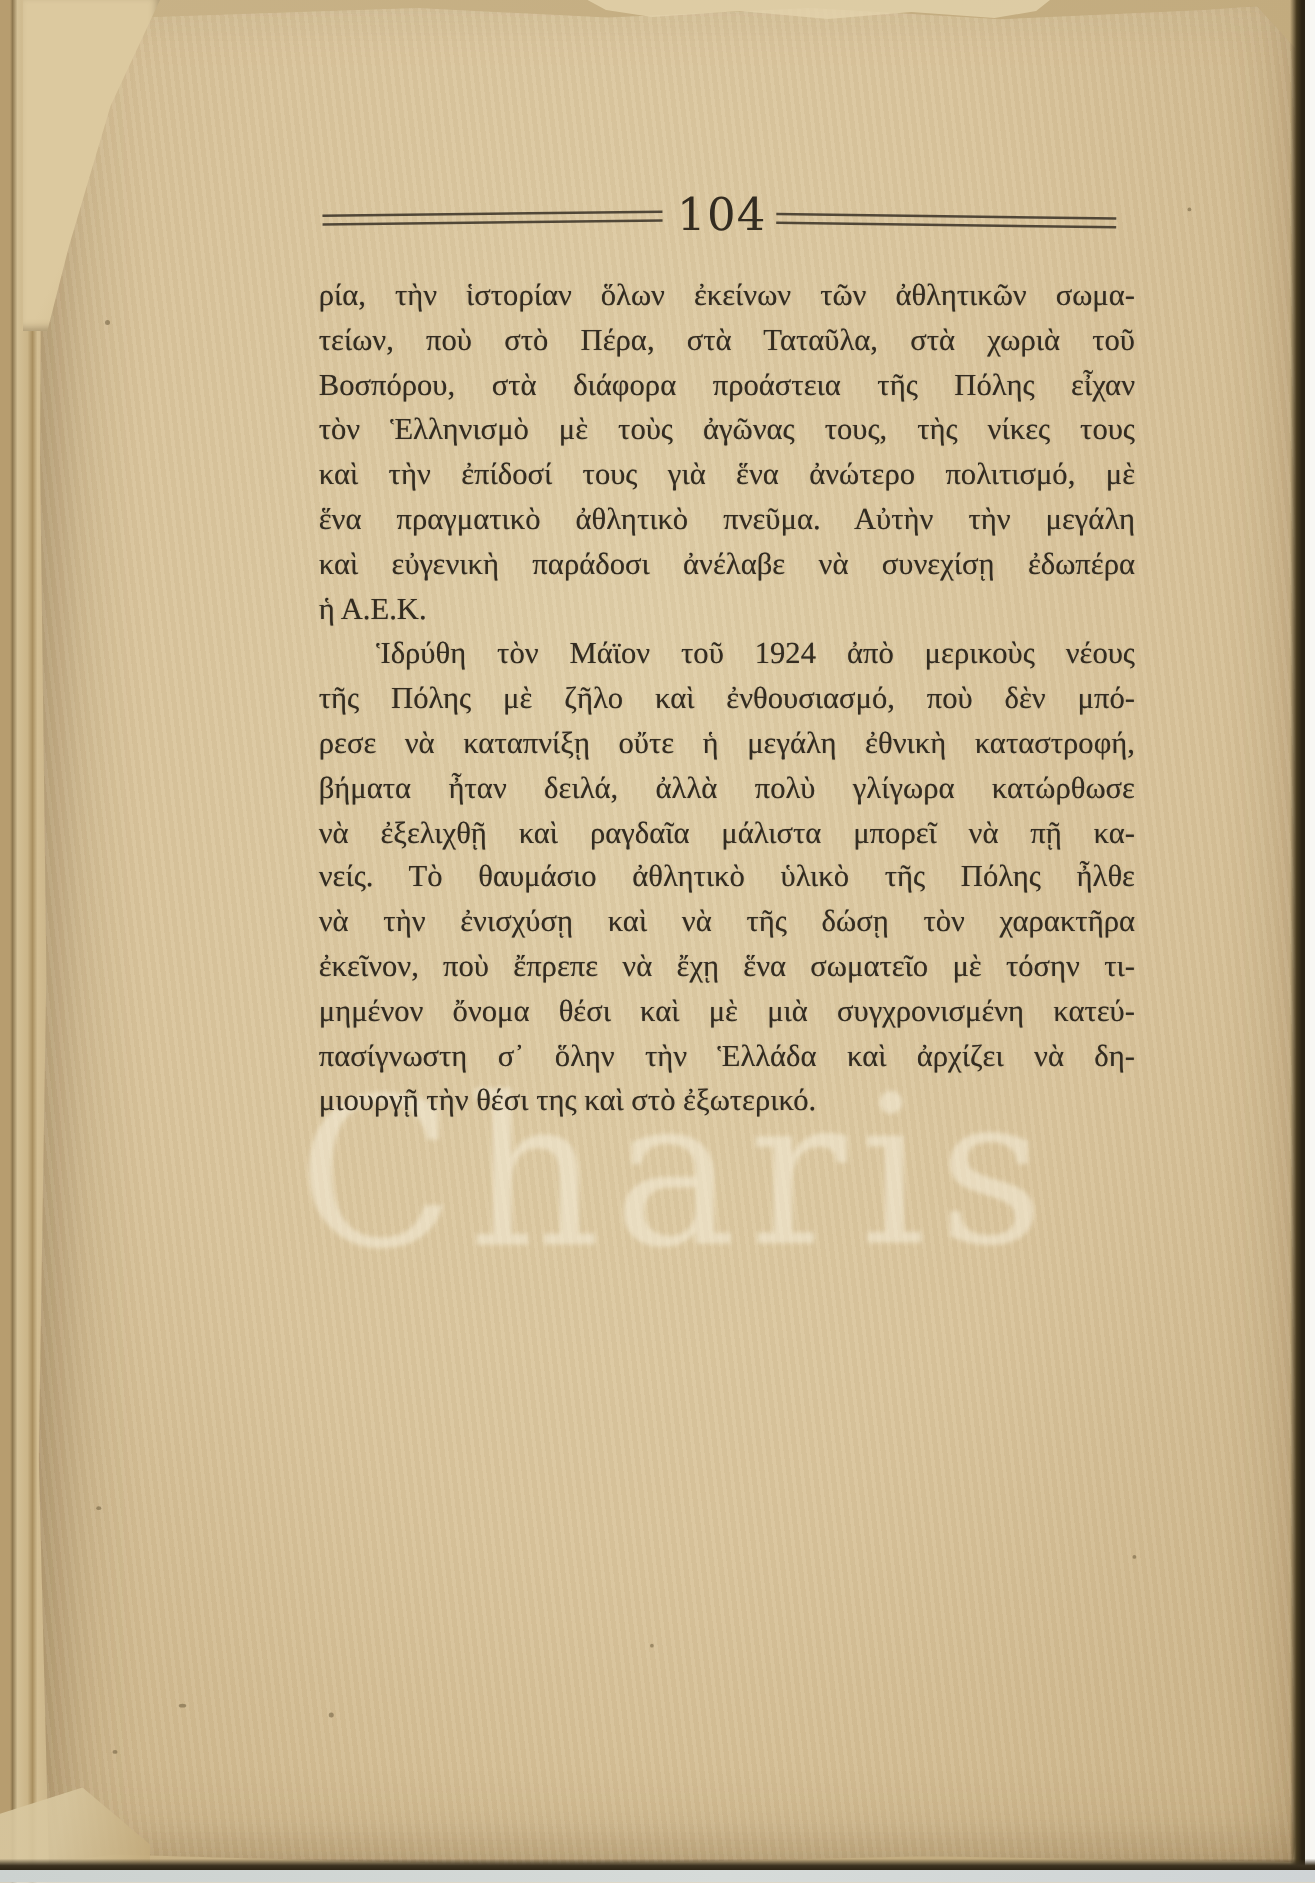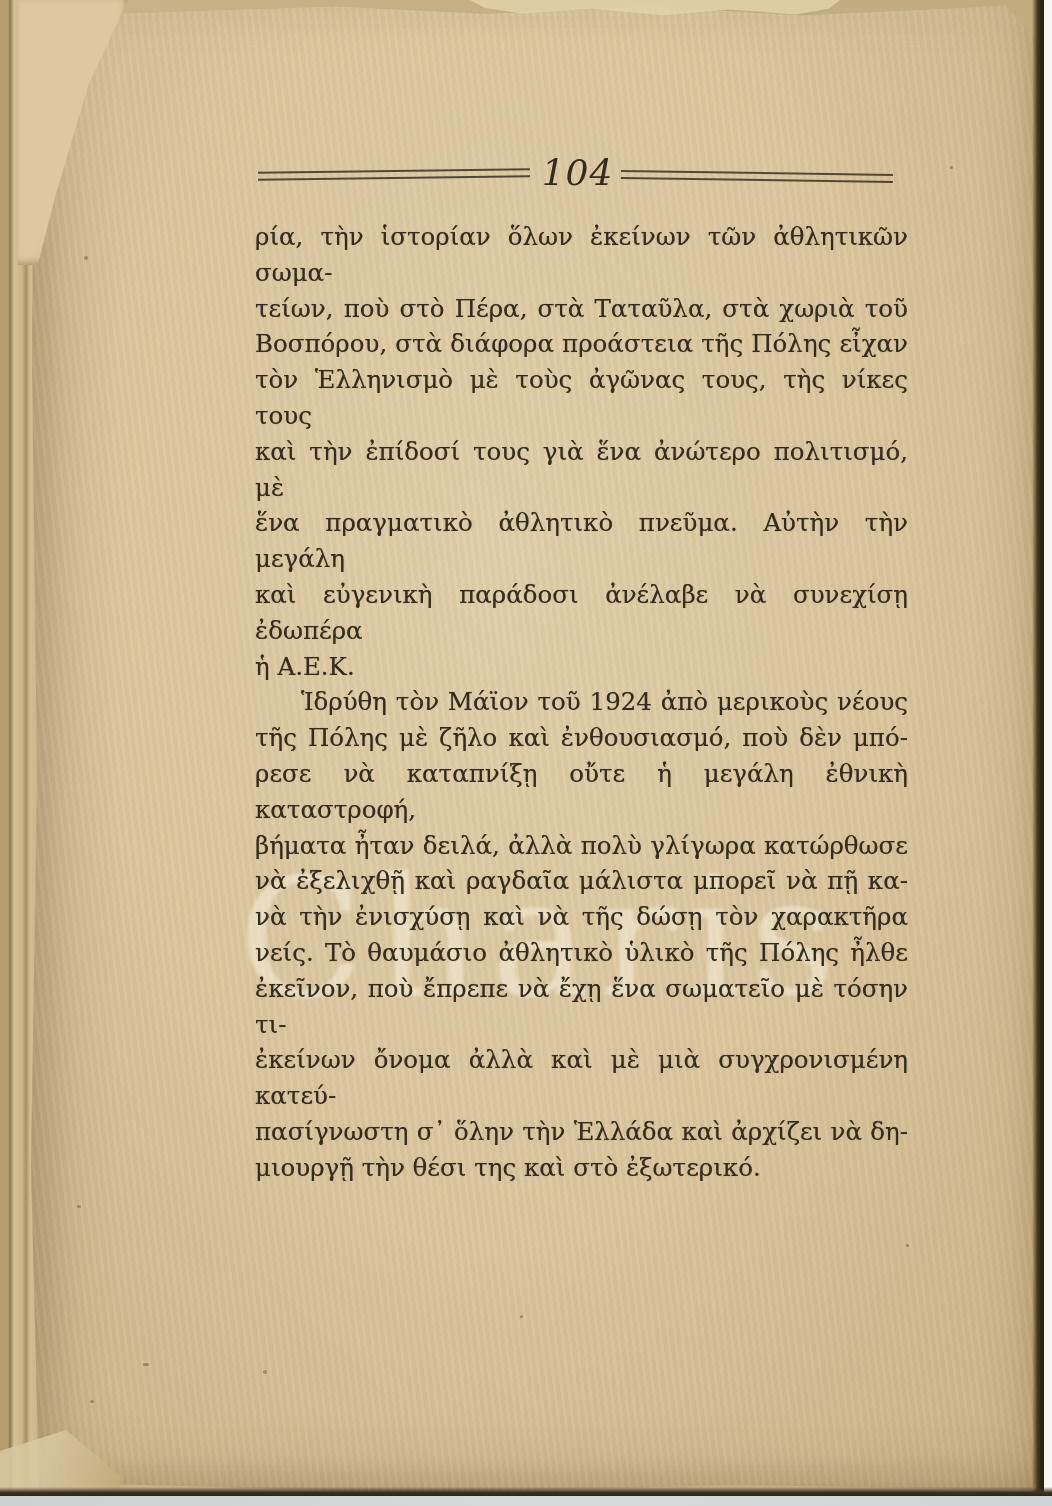--- a/index.html
+++ b/index.html
@@ -67,38 +67,38 @@
   .rule{
     position:absolute; height:9px;
     border-top:2px solid var(--rule);
     border-bottom:2px solid var(--rule);
     opacity:.88;
   }
   .rule-left{ left:258px; top:170px; width:272px; transform:rotate(-0.7deg); }
   .rule-right{ left:621px; top:172px; width:272px; transform:rotate(0.8deg); }
   .page-number{
     position:absolute; left:535px; top:152px; width:85px;
-    text-align:center; font-size:36px; color:var(--ink); letter-spacing:1px;font-style:italic;
+    text-align:center; font-size:36px; color:var(--ink); letter-spacing:1px;
   }
 
   
   .watermark{
     position:absolute; left:238px; top:842px; width:680px;
     font-size:165px; letter-spacing:10px; color:var(--watermark);
     filter:blur(1.5px); transform:rotate(-0.3deg);
     pointer-events:none; white-space:nowrap;
   }
 
   
   .text-block{
     position:absolute; left:255px; top:219px; width:653px;
     font-size:24.5px; line-height:35.8px; color:var(--ink);
     text-shadow:0 0 .7px rgba(51,44,33,.55);
   }
-  .line{ text-align:justify; text-align-last:justify; }
+  .line{ text-align:justify; text-align-last:justify;font-family:Liberation Serif, serif; }
   .line.no-justify{ text-align-last:left; }
   .line.indent{ text-indent:46px; }
 
   
   .speck{ position:absolute; border-radius:50%; background:#6d5c3e; opacity:.55; }
 
   
   .right-dark-edge{
     position:absolute; left:1032px; top:0; width:12px; height:1497px;
     background:linear-gradient(to right, rgba(42,34,19,0) 0%, #463a20 45%, var(--edgeShadow) 80%);
@@ -140,24 +140,24 @@
     <div class="line">τὸν Ἑλληνισμὸ μὲ τοὺς ἀγῶνας τους, τὴς νίκες τους</div>
     <div class="line">καὶ τὴν ἐπίδοσί τους γιὰ ἕνα ἀνώτερο πολιτισμό, μὲ</div>
     <div class="line">ἕνα πραγματικὸ ἀθλητικὸ πνεῦμα. Αὐτὴν τὴν μεγάλη</div>
     <div class="line">καὶ εὐγενικὴ παράδοσι ἀνέλαβε νὰ συνεχίσῃ ἐδωπέρα</div>
     <div class="line no-justify">ἡ Α.Ε.Κ.</div>
     <div class="line indent">Ἱδρύθη τὸν Μάϊον τοῦ 1924 ἀπὸ μερικοὺς νέους</div>
     <div class="line">τῆς Πόλης μὲ ζῆλο καὶ ἐνθουσιασμό, ποὺ δὲν μπό-</div>
     <div class="line">ρεσε νὰ καταπνίξῃ οὔτε ἡ μεγάλη ἐθνικὴ καταστροφή,</div>
     <div class="line">βήματα ἦταν δειλά, ἀλλὰ πολὺ γλίγωρα κατώρθωσε</div>
     <div class="line">νὰ ἐξελιχθῇ καὶ ραγδαῖα μάλιστα μπορεῖ νὰ πῇ κα-</div>
+    <div class="line">νείς. Τὸ θαυμάσιο ἀθλητικὸ ὑλικὸ τῆς Πόλης ἦλθε</div>
     <div class="line">νὰ τὴν ἐνισχύσῃ καὶ νὰ τῆς δώσῃ τὸν χαρακτῆρα</div>
-    <div class="line">νείς. Τὸ θαυμάσιο ἀθλητικὸ ὑλικὸ τῆς Πόλης ἦλθε</div>
     <div class="line">ἐκεῖνον, ποὺ ἔπρεπε νὰ ἔχῃ ἕνα σωματεῖο μὲ τόσην τι-</div>
-    <div class="line">ἐκείνων ὄνομα ἀλλὰ καὶ μὲ μιὰ συγχρονισμένη κατεύ-</div>
+    <div class="line">μημένον ὄνομα θέσι καὶ μὲ μιὰ συγχρονισμένη κατεύ-</div>
     <div class="line">πασίγνωστη σ᾽ ὅλην τὴν Ἑλλάδα καὶ ἀρχίζει νὰ δη-</div>
     <div class="line no-justify">μιουργῇ τὴν θέσι της καὶ στὸ ἐξωτερικό.</div>
   </div>
 
 <div class="speck" style="left:84px;top:256px;width:4px;height:4px;"></div>
 <div class="speck" style="left:950px;top:166px;width:3px;height:3px;"></div>
 <div class="speck" style="left:77px;top:1205px;width:4px;height:3px;"></div>
 <div class="speck" style="left:143px;top:1363px;width:6px;height:3px;"></div>
 <div class="speck" style="left:263px;top:1370px;width:4px;height:4px;"></div>
 <div class="speck" style="left:90px;top:1400px;width:4px;height:3px;"></div>

